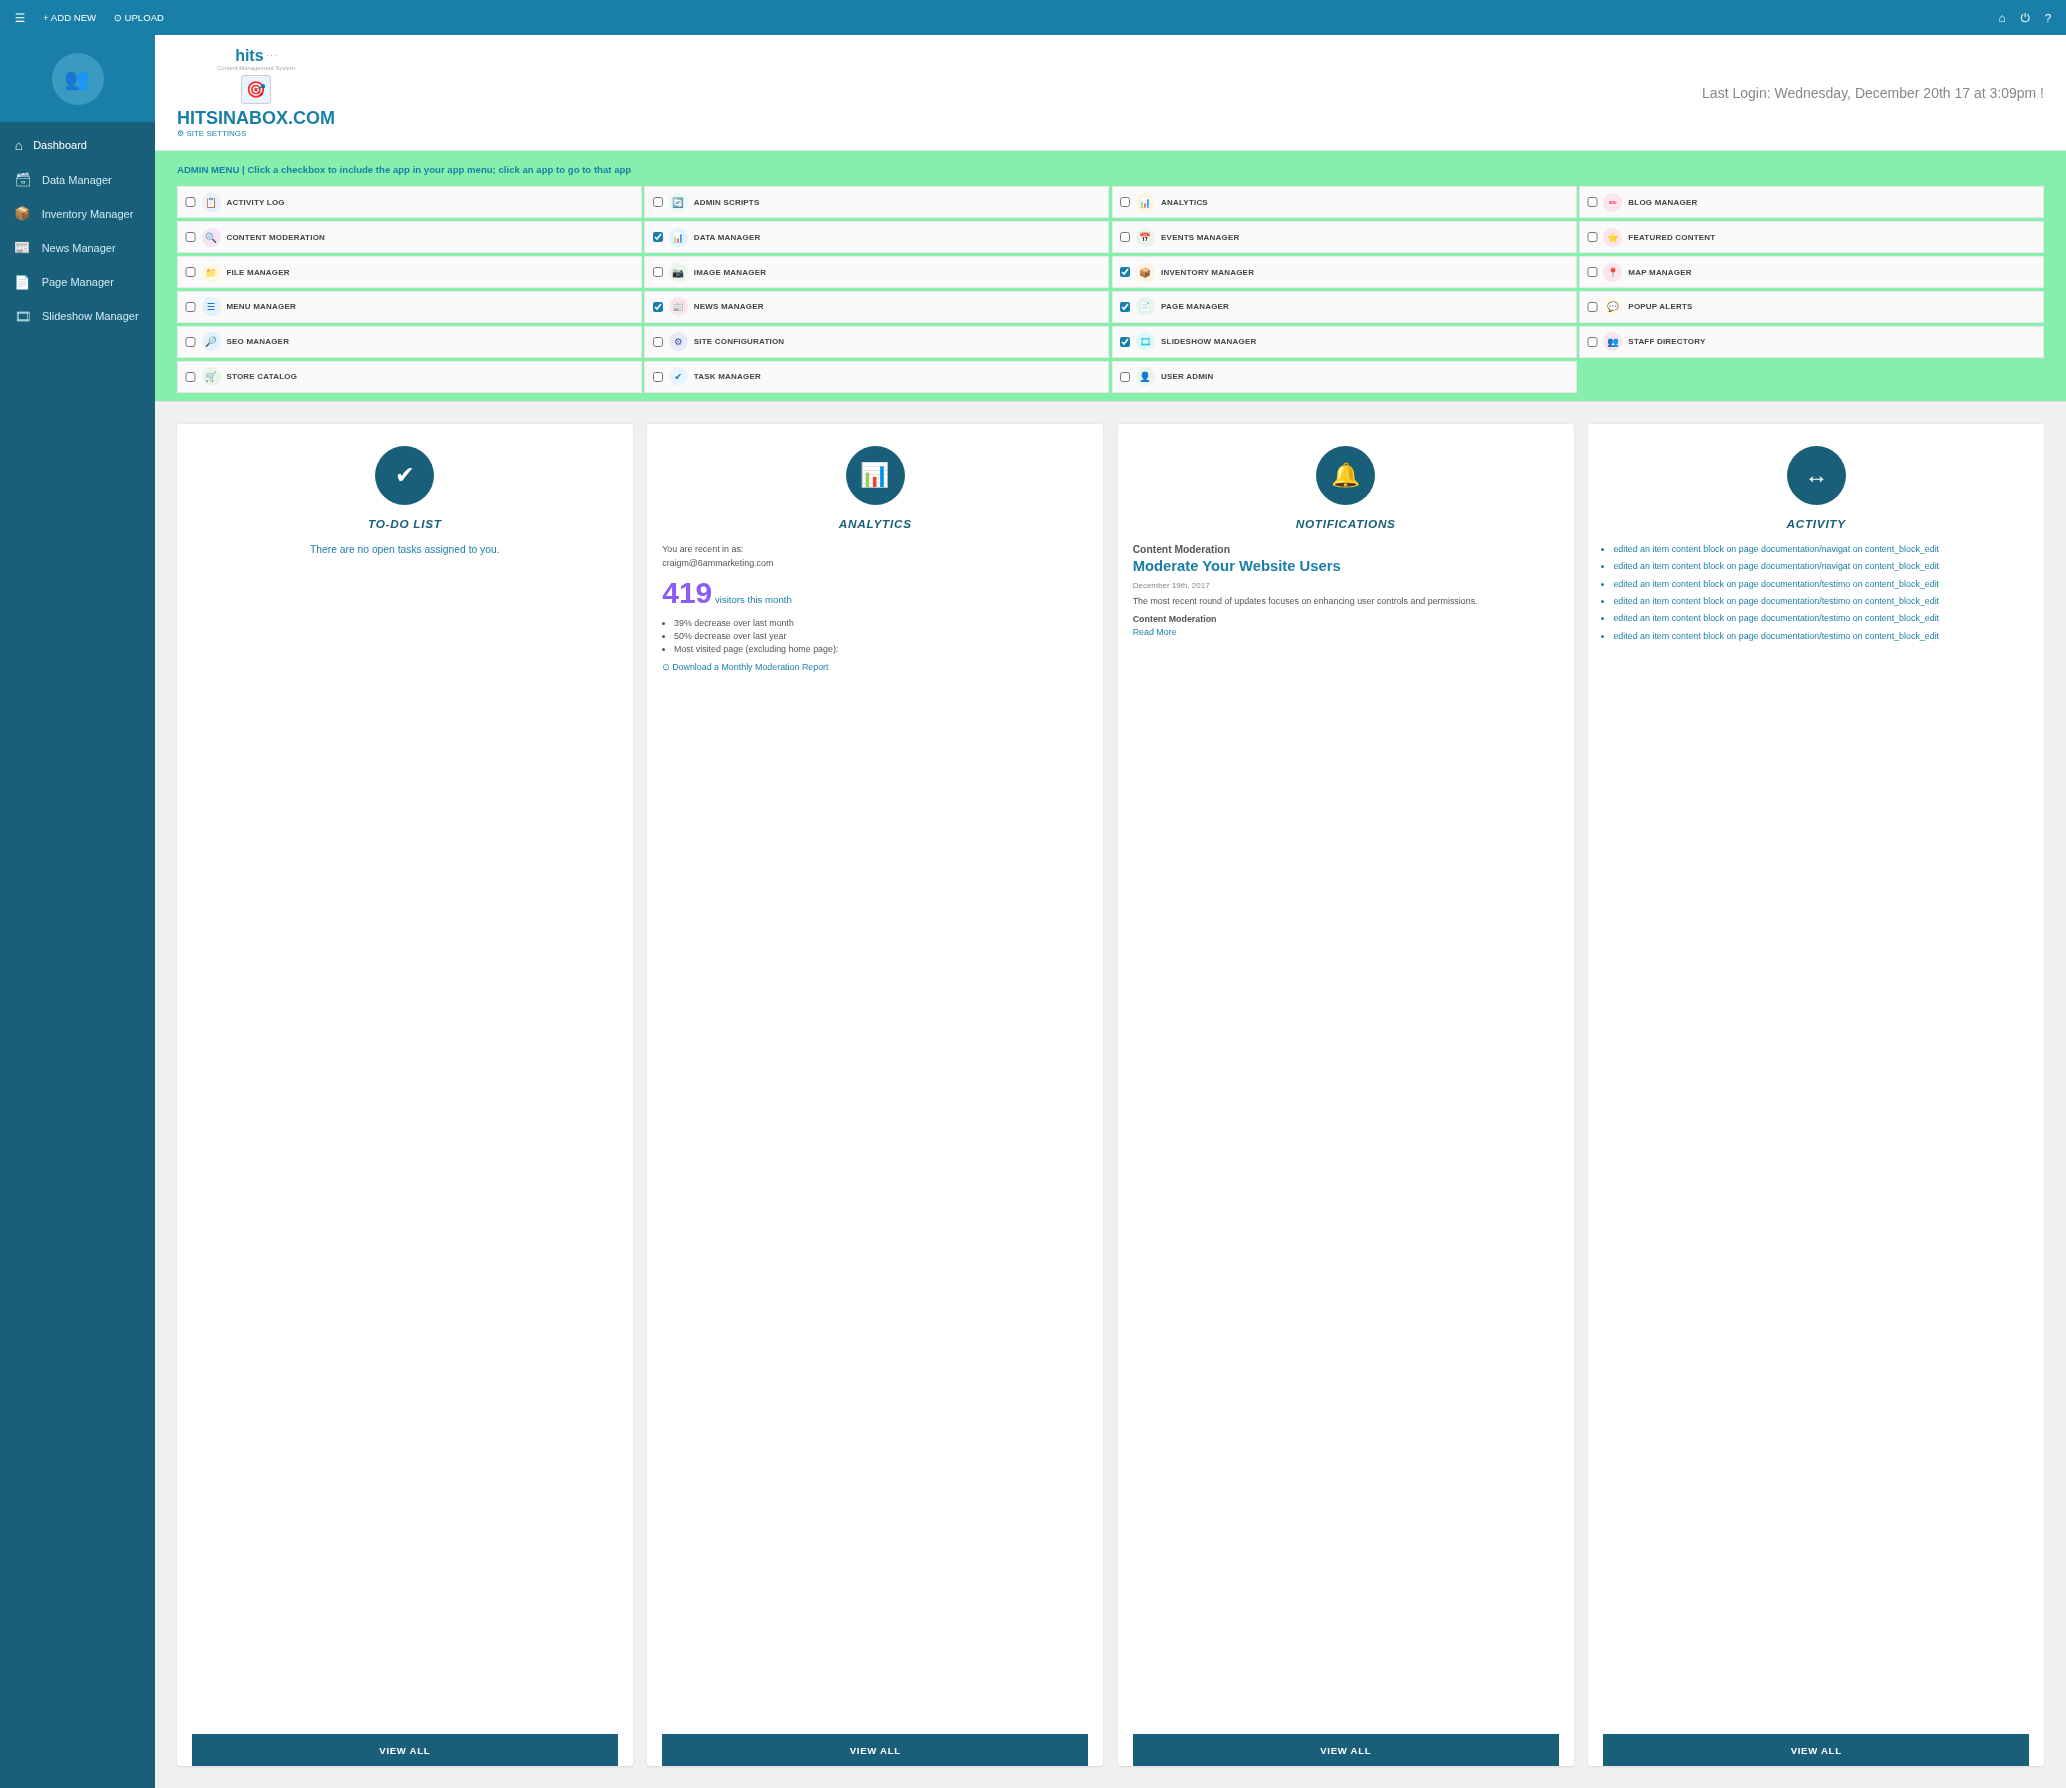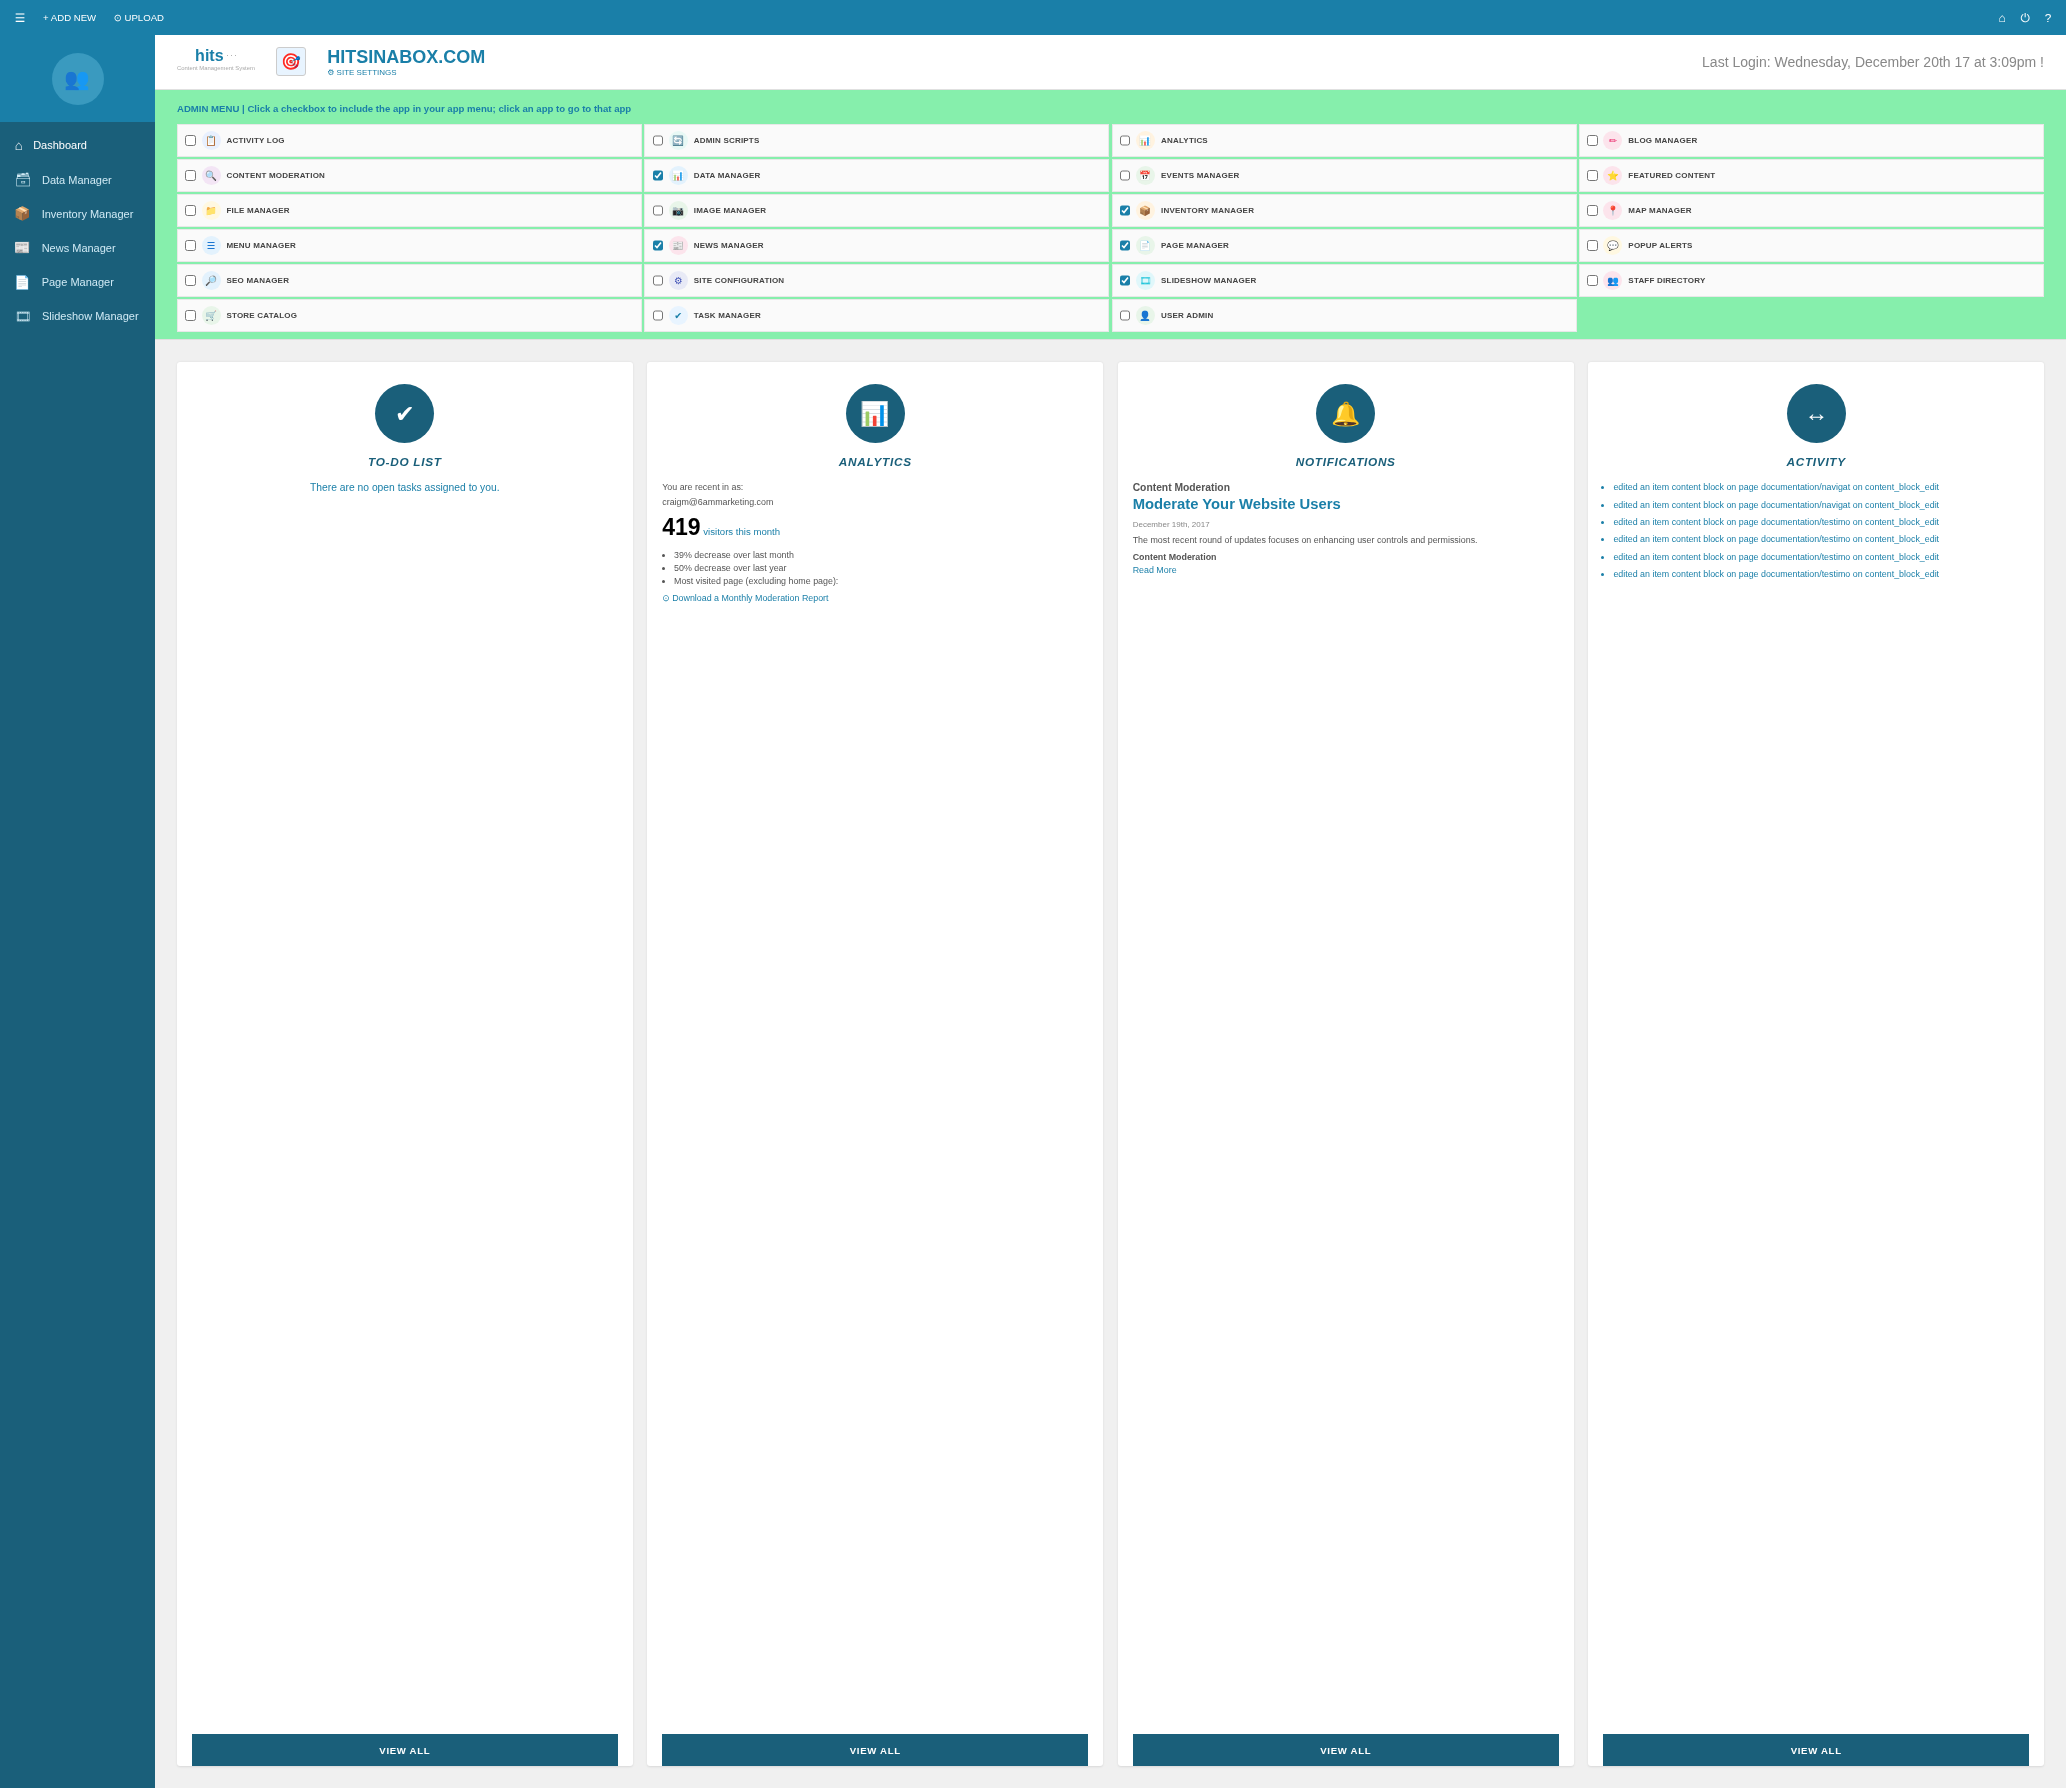--- a/index.html
+++ b/index.html
@@ -61,21 +61,21 @@
 
     
     .header-bar {
       background: #fff;
       padding: 11.8px 22px;
       display: flex;
       align-items: center;
       justify-content: space-between;
       border-bottom: 0.7px solid #e0e0e0;
     }
-    .header-logo { display: flex; align-items: flex-start; gap: 17px; }
+    .header-logo { display: flex; align-items: center; gap: 4px; flex-direction: column; }
     .cms-logo { display: flex; flex-direction: column; align-items: center; }
     .site-settings { font-size: 8px; color: #1a7fa8; cursor: pointer; display: flex; align-items: center; gap: 3px; }
     .last-login { font-size: 14px; color: #888; }
 
     
     .admin-menu-area { background: #86efac; padding: 13.3px 22px 7.4px; border-bottom: 0.7px solid #e0e0e0; }
     .admin-menu-header { font-size: 9.6px; color: #555; margin-bottom: 10.3px; }
     .admin-menu-header span { color: #1a7fa8; font-weight: bold; }
 
     
@@ -136,21 +136,21 @@
       font-size: 9.6px;
       font-weight: bold;
       letter-spacing: 0.7px;
       cursor: pointer;
       text-align: center;
     }
 
     
     .analytics-logged { font-size: 8.9px; color: #555; margin-bottom: 4.4px; }
     .analytics-email { font-size: 8.9px; color: #555; margin-bottom: 7.4px; }
-    .analytics-count { font-size: 23px; color: #000000; font-weight: bold; display: inline; }
+    .analytics-count { font-size: 30px; color: #8b5cf6; font-weight: bold; display: inline; }
     .analytics-visitors { font-size: 9.6px; color: #1a7fa8; }
     .analytics-count-row { margin-bottom: 8.9px; }
     .analytics-bullets { padding-left: 11.8px; }
     .analytics-bullets li { font-size: 8.9px; color: #555; margin-bottom: 3px; }
     .analytics-download { font-size: 8.9px; color: #1a7fa8; cursor: pointer; margin-top: 7.4px; display: flex; align-items: center; gap: 3px; }
 
     
     .notif-section { font-size: 10.3px; color: #555; margin-bottom: 3px; font-weight: bold; }
     .notif-title { font-size: 14.8px; color: #1a7fa8; font-weight: bold; margin-bottom: 5.9px; line-height: 1.2; }
     .notif-date { font-size: 8px; color: #888; margin-bottom: 5.9px; }

